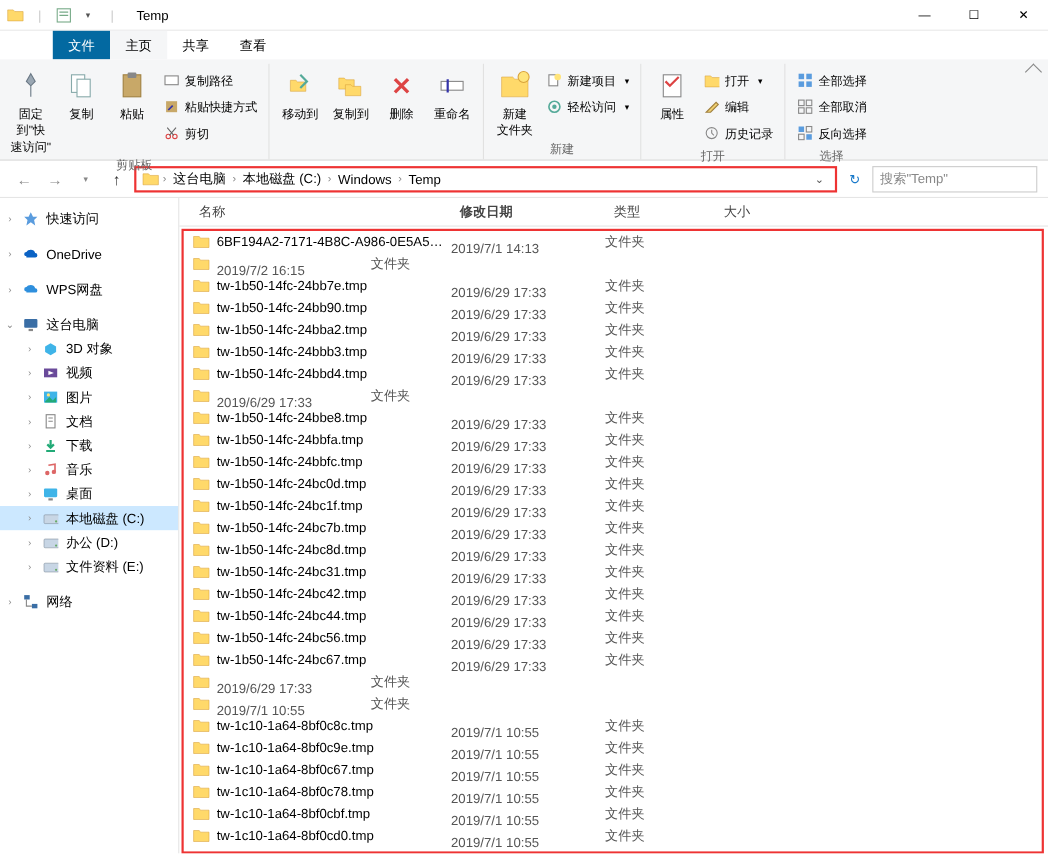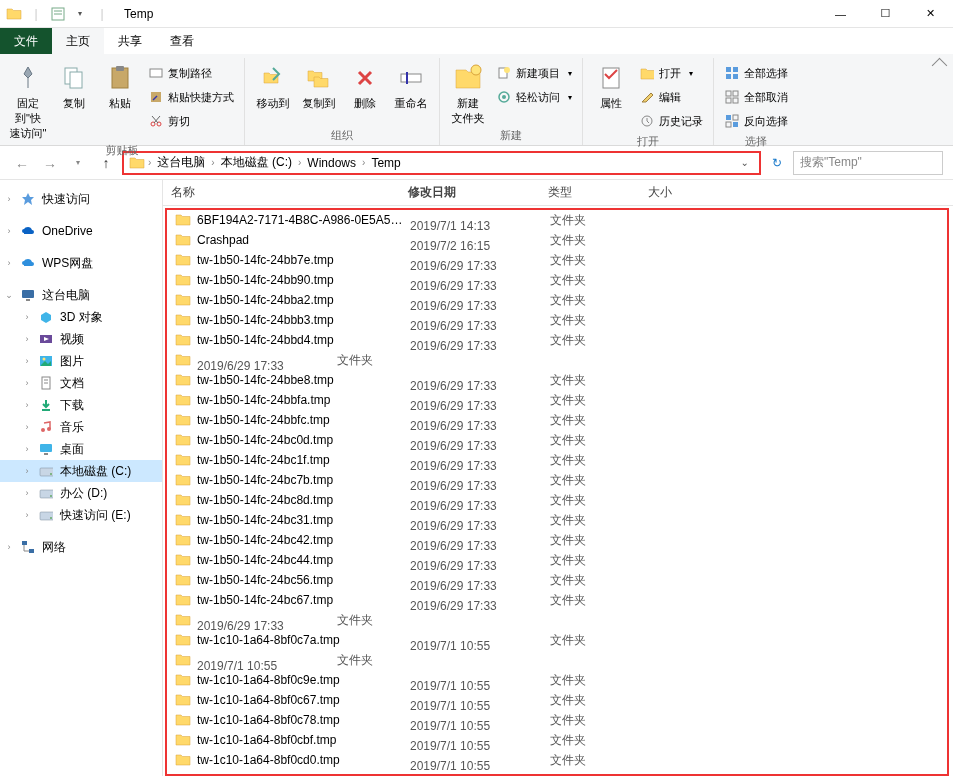--- a/index.html
+++ b/index.html
@@ -9,21 +9,21 @@
 .titlebar { height: 28px; display: flex; align-items: center; background: #fff; border-bottom: 1px solid #e5e5e5; }
 .titlebar .qat { display: flex; align-items: center; gap: 2px; padding: 0 4px; }
 .titlebar .qat-icon { width: 20px; height: 20px; display: flex; align-items: center; justify-content: center; }
 .titlebar .title { margin-left: 8px; font-size: 12px; }
 .titlebar .win-controls { margin-left: auto; display: flex; }
 .titlebar .win-btn { width: 45px; height: 28px; display: flex; align-items: center; justify-content: center; font-size: 11px; }
 
 
 .ribbon-tabs { height: 26px; display: flex; align-items: stretch; background: #fff; }
 .ribbon-tab { padding: 0 14px; display: flex; align-items: center; font-size: 12px; cursor: pointer; }
-.ribbon-tab.file { background: #14532d; color: #fff; }
+.ribbon-tab.file { background: #0369a1; color: #fff; margin-left: 48px; }
 .ribbon-tab.active { background: #f5f6f7; }
 
 
 .ribbon { height: 92px; background: #f5f6f7; border-bottom: 1px solid #dadada; display: flex; padding-top: 4px; position: relative; }
 .ribbon::after { content: ""; position: absolute; right: 8px; top: 6px; width: 10px; height: 10px; border-top: 1px solid #888; border-right: 1px solid #888; transform: rotate(-45deg); }
 .ribbon-group { display: flex; flex-direction: column; border-right: 1px solid #e1e1e1; padding: 0 6px; }
 .ribbon-group-content { flex: 1; display: flex; align-items: flex-start; gap: 2px; }
 .ribbon-group-label { text-align: center; font-size: 11px; color: #666; padding: 2px 0; }
 .rbtn-large { display: flex; flex-direction: column; align-items: center; justify-content: flex-start; width: 44px; padding-top: 4px; gap: 2px; font-size: 11px; text-align: center; }
 .rbtn-large .ico { width: 32px; height: 32px; display: flex; align-items: center; justify-content: center; }
@@ -49,21 +49,21 @@
 .tree-item { display: flex; align-items: center; height: 22px; padding-left: 18px; gap: 6px; font-size: 12px; cursor: pointer; }
 .tree-item.indent { padding-left: 36px; }
 .tree-item.selected { background: #cce8ff; }
 .tree-icon { width: 16px; height: 16px; display: flex; align-items: center; justify-content: center; flex-shrink: 0; }
 .tree-expand { width: 10px; color: #888; font-size: 9px; flex-shrink: 0; text-align: center; margin-left: -14px; }
 .tree-spacer { height: 10px; }
 
 .content { flex: 1; display: flex; flex-direction: column; position: relative; }
 .col-headers { height: 26px; display: flex; align-items: center; border-bottom: 1px solid #e5e5e5; font-size: 12px; color: #444; }
 .col-headers .col { padding: 0 8px; }
-.col-name { width: 237px; }
+.col-name { width: 237px; margin-left: 10px; }
 .col-date { width: 140px; font-weight: bold; }
 .col-type { width: 100px; }
 .col-size { width: 80px; }
 
 .file-list { flex: 1; overflow: hidden; border: 2px solid #e33; margin: 2px 4px 0 2px; }
 .file-row { display: flex; align-items: center; height: 20px; font-size: 12px; padding-left: 8px; }
 .file-row .icon { width: 16px; height: 16px; margin-right: 6px; flex-shrink: 0; }
 .file-row .name { width: 213px; overflow: hidden; text-overflow: ellipsis; white-space: nowrap; }
 .file-row .date { width: 140px; color: #555; margin-top: 12px; }
 .file-row .type { width: 100px; color: #555; }
@@ -215,21 +215,20 @@
       <div class="rbtn-large">
           <div class="ico">
             <svg width="28" height="28" viewBox="0 0 28 28">
               <rect x="4" y="10" width="20" height="8" fill="#fff" stroke="#888"></rect>
               <line x1="10" y1="8" x2="10" y2="20" stroke="#33a" stroke-width="2"></line>
             </svg>
           </div>
           <span>重命名</span>
         </div>
     </div>
-    <div class="ribbon-group-label">组织</div>
   </div>
 
   <div class="ribbon-group">
     <div class="ribbon-group-content">
       <div class="rbtn-large">
           <div class="ico">
             <svg width="32" height="32" viewBox="0 0 32 32">
               <path class="folder-svg" d="M4 8 h10 l2 2 H28 V26 H4 Z"></path>
               <circle cx="24" cy="8" r="5" fill="#ffe47a" stroke="#d9a23b"></circle>
             </svg>
@@ -509,21 +508,21 @@
           </div>
           <span>办公 (D:)</span>
         </div>
         <div class="tree-item indent">
           <span class="tree-expand">›</span>
           <div class="tree-icon">
             <svg width="14" height="14">
               <use href="#drive-icon"></use>
             </svg>
           </div>
-          <span>快速访问 (E:)</span>
+          <span>文件资料 (E:)</span>
         </div>
       </div>
     <div class="tree-spacer"></div>
     <div class="tree-item">
       <span class="tree-expand">›</span>
       <div class="tree-icon">
           <svg width="14" height="14" viewBox="0 0 14 14">
             <rect x="1" y="1" width="5" height="4" fill="#3a6ea5"></rect>
             <rect x="8" y="9" width="5" height="4" fill="#3a6ea5"></rect>
             <path d="M3 5 L3 11 L8 11" stroke="#888" fill="none"></path>
@@ -546,21 +545,20 @@
               <use href="#folder-icon"></use>
             </svg></div>
           <div class="name">6BF194A2-7171-4B8C-A986-0E5A5AE...</div>
           <div class="date">2019/7/1 14:13</div>
           <div class="type">文件夹</div>
         </div>
         <div class="file-row">
           <div class="icon"><svg width="16" height="16">
               <use href="#folder-icon"></use>
             </svg></div>
-          <div class="name">Crashpad</div>
           <div class="date">2019/7/2 16:15</div>
           <div class="type">文件夹</div>
         </div>
         <div class="file-row">
           <div class="icon"><svg width="16" height="16">
               <use href="#folder-icon"></use>
             </svg></div>
           <div class="name">tw-1b50-14fc-24bb7e.tmp</div>
           <div class="date">2019/6/29 17:33</div>
           <div class="type">文件夹</div>
@@ -704,28 +702,28 @@
           <div class="icon"><svg width="16" height="16">
               <use href="#folder-icon"></use>
             </svg></div>
           <div class="date">2019/6/29 17:33</div>
           <div class="type">文件夹</div>
         </div>
         <div class="file-row">
           <div class="icon"><svg width="16" height="16">
               <use href="#folder-icon"></use>
             </svg></div>
-          <div class="name">tw-1c10-1a64-8bf0c7a.tmp</div>
           <div class="date">2019/7/1 10:55</div>
           <div class="type">文件夹</div>
         </div>
         <div class="file-row">
           <div class="icon"><svg width="16" height="16">
               <use href="#folder-icon"></use>
             </svg></div>
+          <div class="name">tw-1c10-1a64-8bf0c8c.tmp</div>
           <div class="date">2019/7/1 10:55</div>
           <div class="type">文件夹</div>
         </div>
         <div class="file-row">
           <div class="icon"><svg width="16" height="16">
               <use href="#folder-icon"></use>
             </svg></div>
           <div class="name">tw-1c10-1a64-8bf0c9e.tmp</div>
           <div class="date">2019/7/1 10:55</div>
           <div class="type">文件夹</div>

